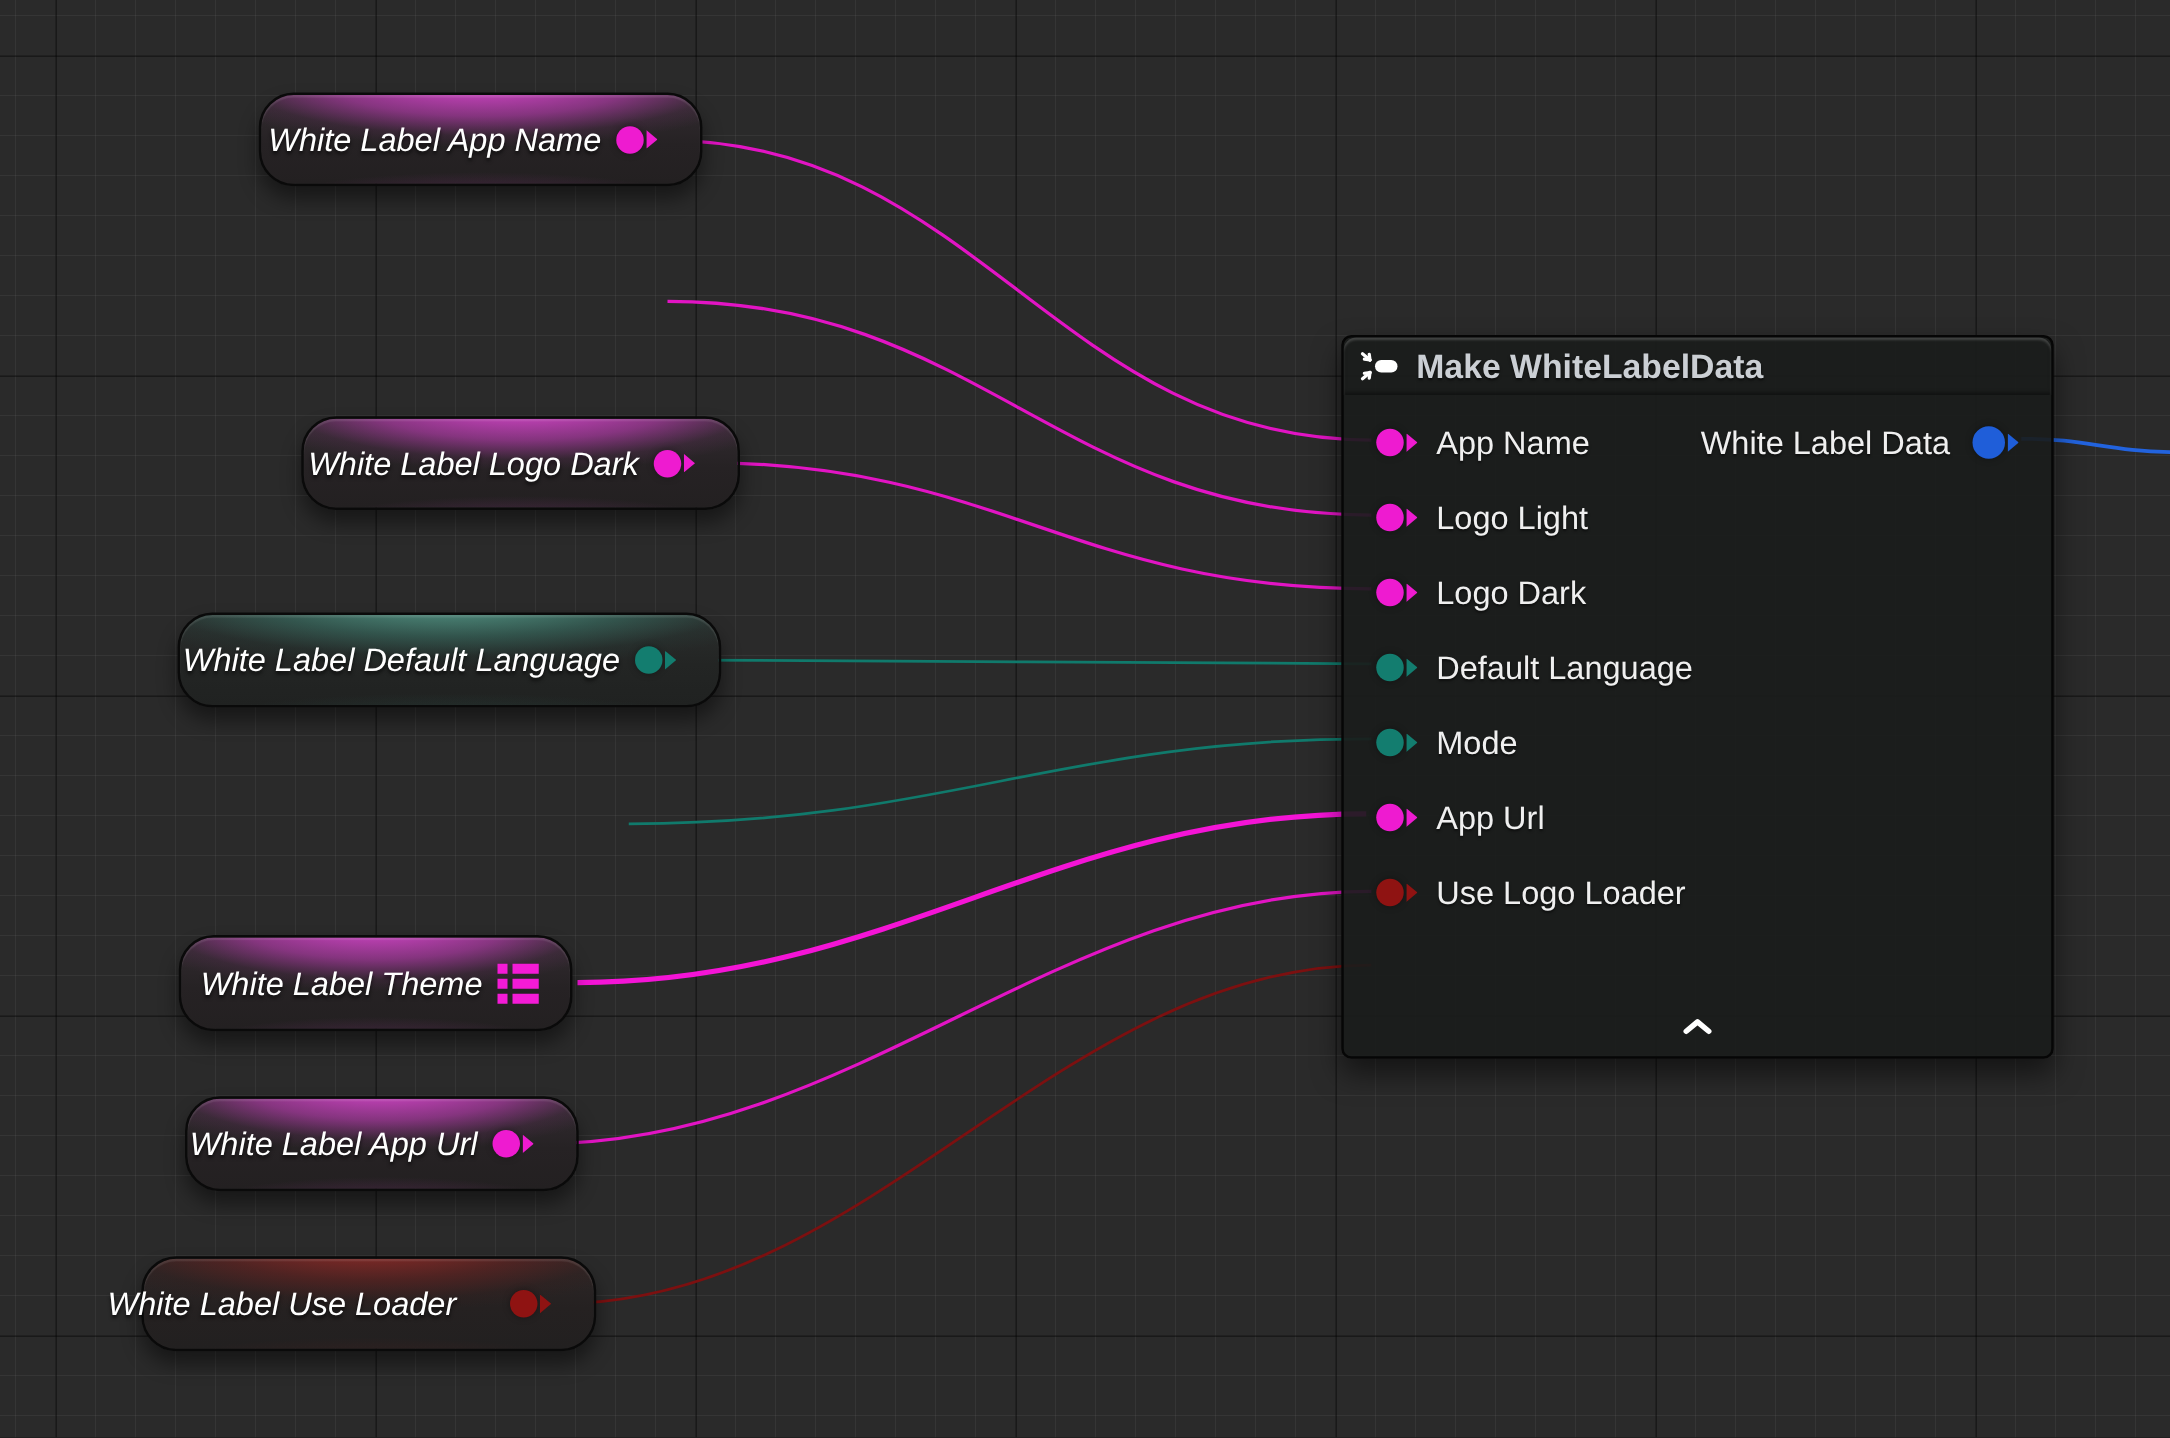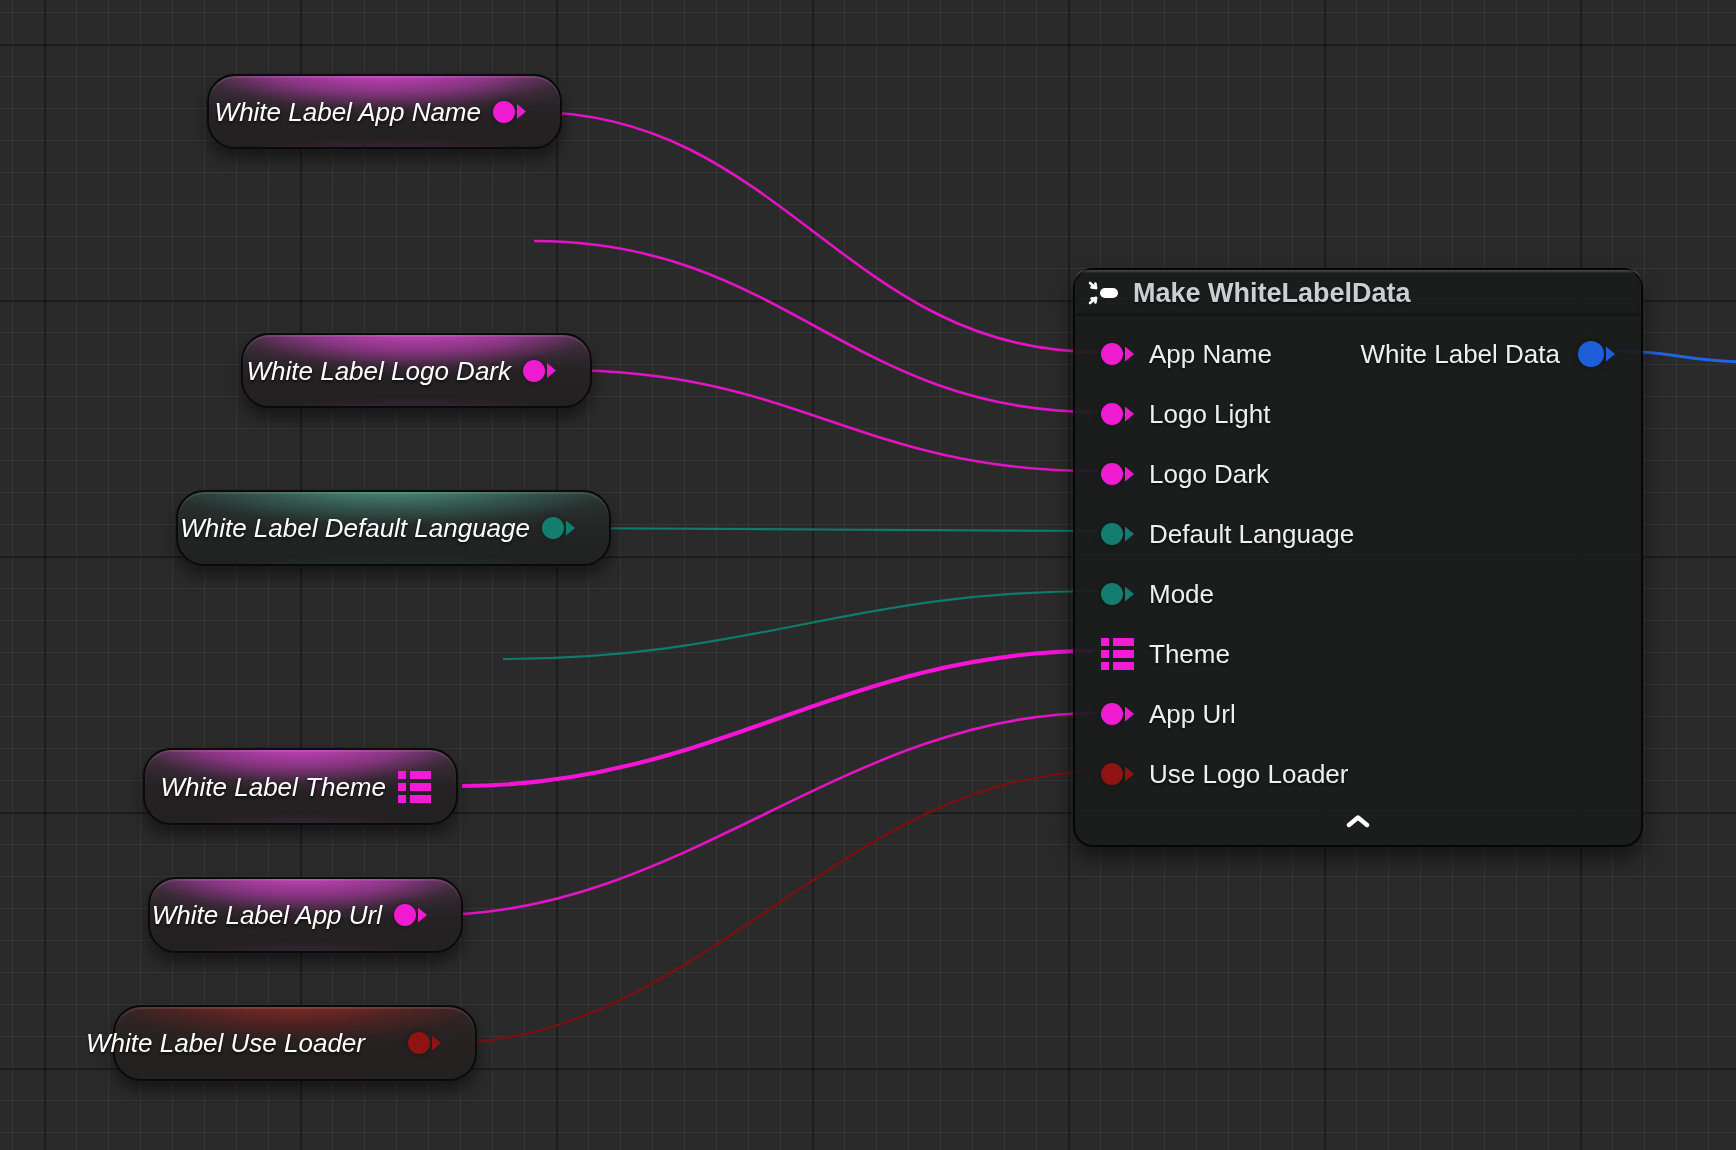--- a/index.html
+++ b/index.html
@@ -35,41 +35,41 @@
     text-shadow:0 2px 3px rgba(0,0,0,0.65);
     white-space:nowrap;
   }
   .glow-string{background:
     radial-gradient(95% 110% at 50% -18%, rgba(233,72,221,0.95) 0%, rgba(204,62,194,0.55) 38%, rgba(120,50,112,0.18) 58%, rgba(0,0,0,0) 70%),
     radial-gradient(80% 55% at 50% 120%, rgba(190,60,180,0.28) 0%, rgba(0,0,0,0) 60%),
     linear-gradient(180deg,#332c31 0%,#262224 55%,#232021 100%);}
   .glow-enum{background:
     radial-gradient(95% 110% at 50% -18%, rgba(96,178,158,0.85) 0%, rgba(62,134,118,0.45) 38%, rgba(40,78,70,0.16) 58%, rgba(0,0,0,0) 70%),
     radial-gradient(80% 55% at 50% 120%, rgba(52,120,106,0.25) 0%, rgba(0,0,0,0) 60%),
-    linear-gradient(180deg,#2b2e2d 0%,#232524 55%,#202221 100%); margin-left: 34px;}
+    linear-gradient(180deg,#2b2e2d 0%,#232524 55%,#202221 100%);}
   .glow-bool{background:
     radial-gradient(95% 110% at 50% -18%, rgba(168,44,40,0.85) 0%, rgba(120,32,30,0.45) 38%, rgba(70,26,24,0.16) 58%, rgba(0,0,0,0) 70%),
     radial-gradient(80% 55% at 50% 120%, rgba(130,34,32,0.22) 0%, rgba(0,0,0,0) 60%),
     linear-gradient(180deg,#2e2727 0%,#252121 55%,#222020 100%); gap: 43px;}
 
   
   .pin-wrap{position:relative;display:flex;align-items:center;flex:none;}
   .pin{width:22px;height:22px;border-radius:50%;background:currentColor;
        box-shadow:0 0 6px rgba(0,0,0,0.35);}
   .pin-tail{width:9px;height:15px;margin-left:2px;background:currentColor;
        clip-path:polygon(0 0,100% 50%,0 100%);}
   .pin.large{width:26px;height:26px;}
   .struct-icon{display:grid;grid-template-columns:8px 21px;grid-auto-rows:8px;
        gap:4px;flex:none;}
   .struct-icon span{background:currentColor;}
 
   
   #make-node{
     position:absolute;z-index:2;left:1073px;top:268px;width:570px;height:579px;
-    box-sizing:border-box;border:2px solid #060606;border-radius:20px;
+    box-sizing:border-box;border:2px solid #060606;border-radius:8px;
     background:rgba(26,28,27,0.92);
     box-shadow:0 12px 22px rgba(0,0,0,0.5);
   }
   #make-header{
     height:46px;border-radius:10px 10px 0 0;
     display:flex;align-items:center;gap:12px;padding-left:12px;
     background:linear-gradient(100deg,#3d5d88 0%,#3858813 0%,#3a5a84 10%,#31517a 32%,#253a57 58%,#1d2737 80%,#1a222e 100%);
     box-shadow:inset 0 2px 2px rgba(255,255,255,0.18), inset 0 -2px 3px rgba(0,0,0,0.4);
   }
   #make-title{color:#cbcfd4;font-size:27px;font-weight:700;
@@ -212,31 +212,20 @@
       </div>
 
       <div class="pin-row">
         <span class="pin-wrap" style="color: rgb(19, 125, 111);">
             <span class="pin"></span>
             <span class="pin-tail"></span>
           </span>
         <span class="pin-label">Mode</span>
       </div>
 
-      <div class="pin-row">
-        <span class="struct-icon" style="color: rgb(244, 27, 214);">
-          <span></span>
-            <span></span>
-            <span></span>
-            <span></span>
-            <span></span>
-            <span></span>
-        </span>
-        <span class="pin-label">Theme</span>
-      </div>
 
       <div class="pin-row">
         <span class="pin-wrap" style="color: rgb(238, 27, 208);">
             <span class="pin"></span>
             <span class="pin-tail"></span>
           </span>
         <span class="pin-label">App Url</span>
       </div>
 
       <div class="pin-row">

